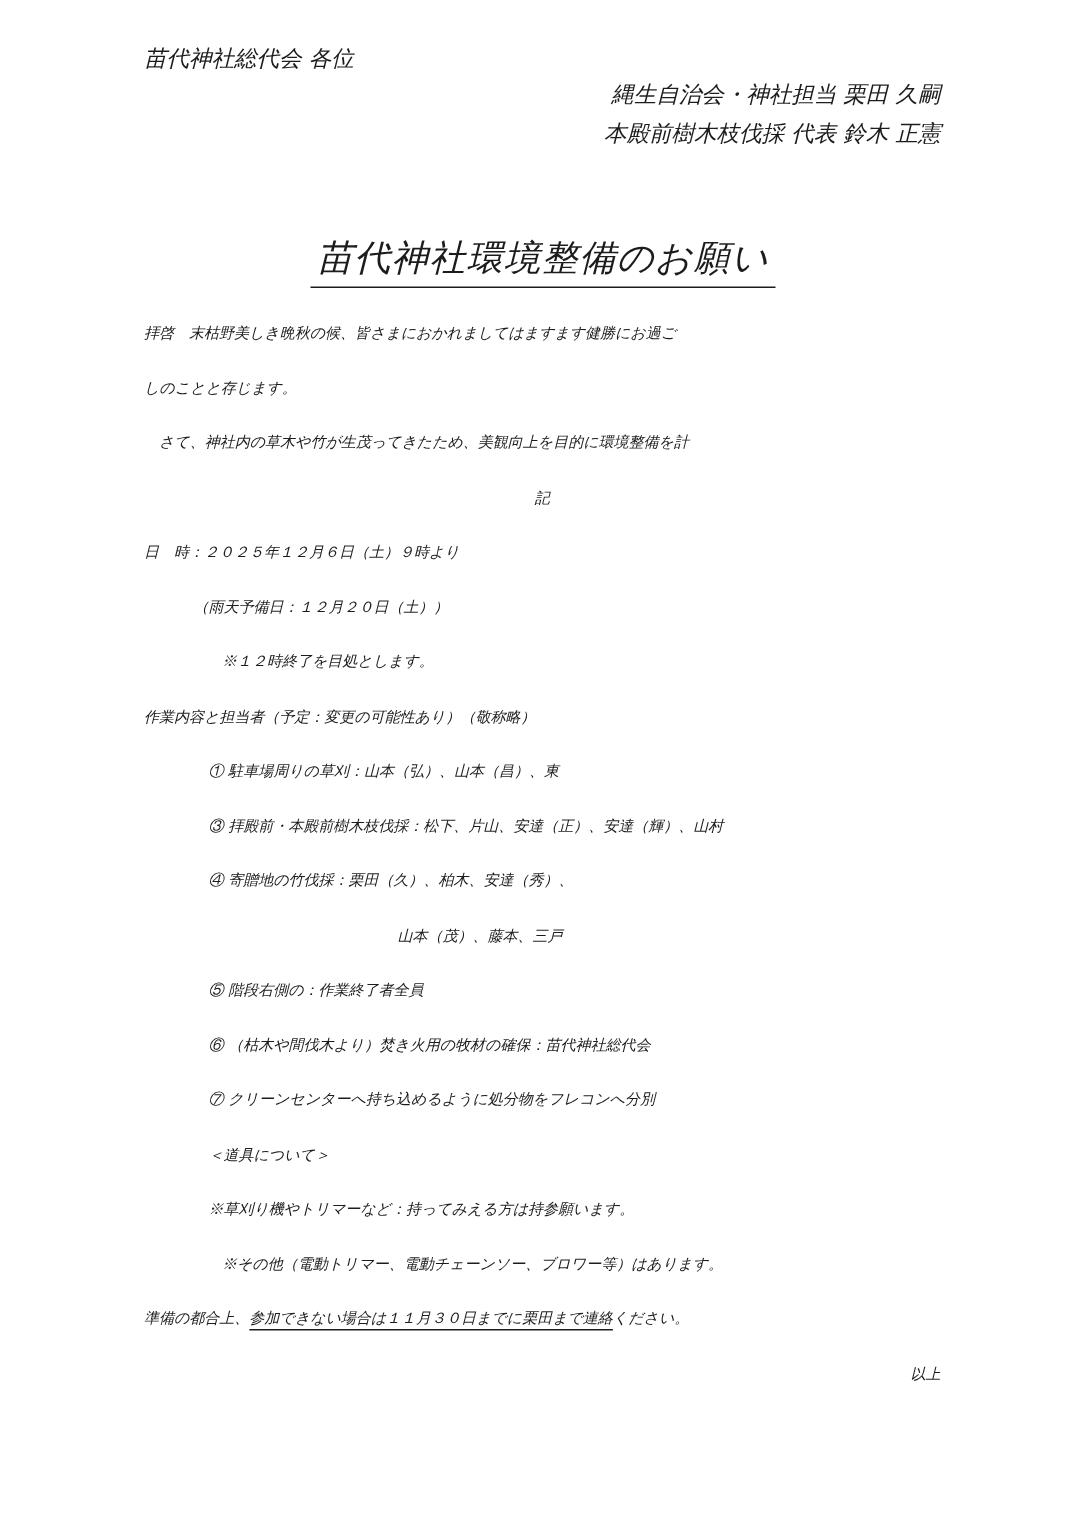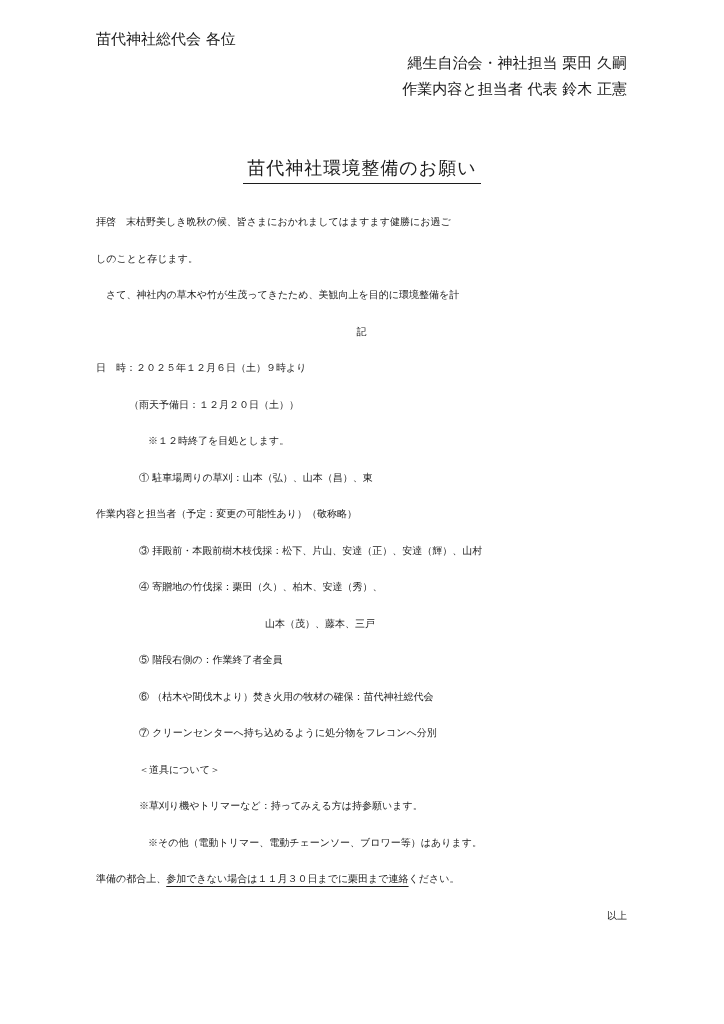--- a/index.html
+++ b/index.html
@@ -1,15 +1,15 @@
 <!DOCTYPE html>
 <html><head>
 <meta charset="utf-8">
 <style>
-  * { margin: 0; padding: 0; box-sizing: border-box; }
+  * { margin: 0; padding: 0; box-sizing: border-box; font-style: italic; }
   html, body { background: #e8e8e8; }
   .page {
     position: relative;
     width: 724px;
     height: 1024px;
     background: #ffffff;
     margin: 0 auto;
     font-family: "DejaVu Serif", "Liberation Serif", serif;
     color: #1c1c1c;
     overflow: hidden;
@@ -32,21 +32,21 @@
   }
   .doc-title-wrap {
     position: absolute;
     top: 156px;
     left: 0;
     width: 100%;
     text-align: center;
   }
   .doc-title {
     display: inline-block;
-    font-size: 18px;
+    font-size: 24px;
     letter-spacing: 1px;
     border-bottom: 1.5px solid #1c1c1c;
     padding: 0 4px 3px 4px;
     white-space: nowrap;
   }
   .body-block {
     position: absolute;
     top: 204px;
     left: 96px;
     right: 97px;
@@ -72,42 +72,42 @@
 </style>
 </head>
 <body>
 
 <div class="page">
 
   <div class="recipient">苗代神社総代会 各位</div>
 
   <div class="header-right">
     <div>縄生自治会・神社担当 栗田 久嗣</div>
-    <div>作業内容と担当者 代表 鈴木 正憲</div>
+    <div>本殿前樹木枝伐採 代表 鈴木 正憲</div>
   </div>
 
   <div class="doc-title-wrap">
     <span class="doc-title">苗代神社環境整備のお願い</span>
   </div>
 
   <div class="body-block">
 
     <div class="line">拝啓　末枯野美しき晩秋の候、皆さまにおかれましてはますます健勝にお過ご</div>
     <div class="line">しのことと存じます。</div>
     <div class="line">　さて、神社内の草木や竹が生茂ってきたため、美観向上を目的に環境整備を計</div>
 
     <div class="line center">記</div>
 
     <div class="line">日　時：２０２５年１２月６日（土）９時より</div>
     <div class="line ind-rain">（雨天予備日：１２月２０日（土））</div>
     <div class="line ind-note">※１２時終了を目処とします。</div>
 
+    <div class="line">作業内容と担当者（予定：変更の可能性あり）（敬称略）</div>
+
     <div class="line ind-item">① 駐車場周りの草刈：山本（弘）、山本（昌）、東</div>
-
-    <div class="line">作業内容と担当者（予定：変更の可能性あり）（敬称略）</div>
     <div class="line ind-item">③ 拝殿前・本殿前樹木枝伐採：松下、片山、安達（正）、安達（輝）、山村</div>
     <div class="line ind-item">④ 寄贈地の竹伐採：栗田（久）、柏木、安達（秀）、</div>
     <div class="line ind-cont">山本（茂）、藤本、三戸</div>
     <div class="line ind-item">⑤ 階段右側の：作業終了者全員</div>
     <div class="line ind-item">⑥ （枯木や間伐木より）焚き火用の牧材の確保：苗代神社総代会</div>
     <div class="line ind-item">⑦ クリーンセンターへ持ち込めるように処分物をフレコンへ分別</div>
 
     <div class="line ind-item">＜道具について＞</div>
     <div class="line ind-item">※草刈り機やトリマーなど：持ってみえる方は持参願います。</div>
     <div class="line ind-note">※その他（電動トリマー、電動チェーンソー、ブロワー等）はあります。</div>

